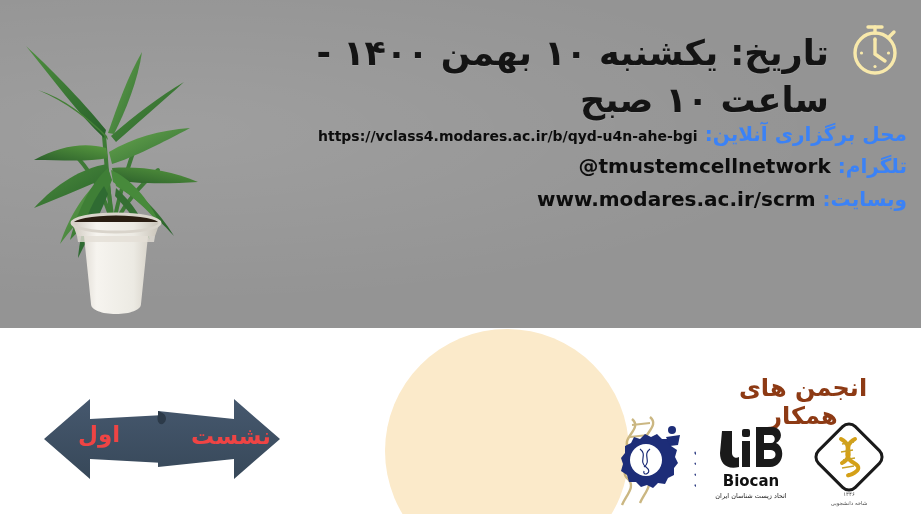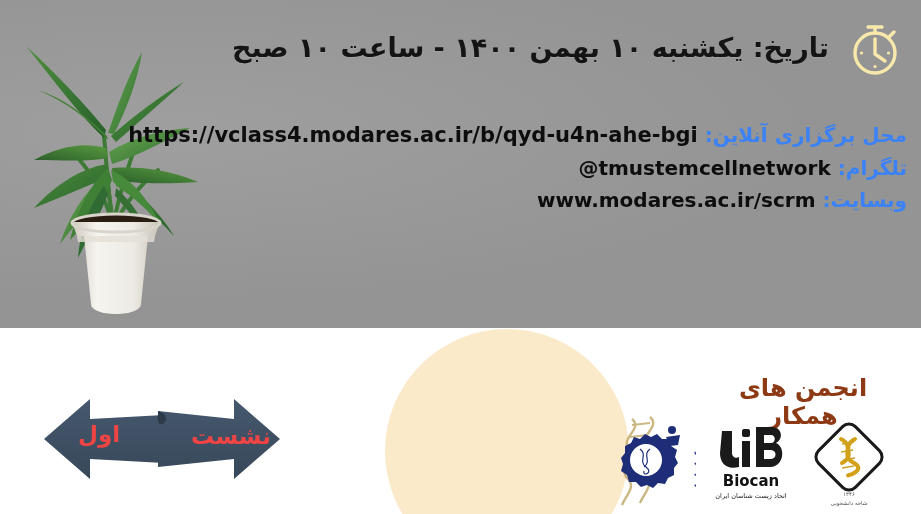--- a/index.html
+++ b/index.html
@@ -36,36 +36,36 @@
   .plant svg{display:block;width:100%;height:100%;}
 
   
   .stopwatch{position:absolute;left:844px;top:17px;width:62px;height:62px;}
   .stopwatch svg{display:block;width:100%;height:100%;}
 
   
   .date-line{
     position:absolute;right:92px;top:30px;width:600px;
     text-align:right;direction:rtl;
-    font-size:27px;font-weight:bold;color:#141414;
+    font-size:35px;font-weight:bold;color:#141414;
     line-height:1.35;letter-spacing:.2px;
     text-shadow:0 1px 0 rgba(255,255,255,.10);
   }
 
   .contact{
     position:absolute;right:14px;top:118px;width:890px;
     direction:rtl;text-align:right;color:#111111;
   }
   .c-row{
     font-size:20px;font-weight:bold;line-height:1.62;
     white-space:nowrap;
   }
   .c-row .lbl{color:#3b82f6;}
   .c-row .val{direction:ltr;unicode-bidi:embed;display:inline-block;color:#0d0d0d;}
-  .c-row.first .val{font-size:21px;}
+  .c-row.first .val{font-size:14px;}
 
   
   .arrow-banner{position:absolute;left:36px;top:391px;width:252px;height:96px;}
   .arrow-banner svg{display:block;width:100%;height:100%;}
   .ab-text{
     position:absolute;top:0;left:0;width:252px;height:96px;
     pointer-events:none;
   }
   .ab-word{
     position:absolute;color:#ef4444;font-weight:bold;

